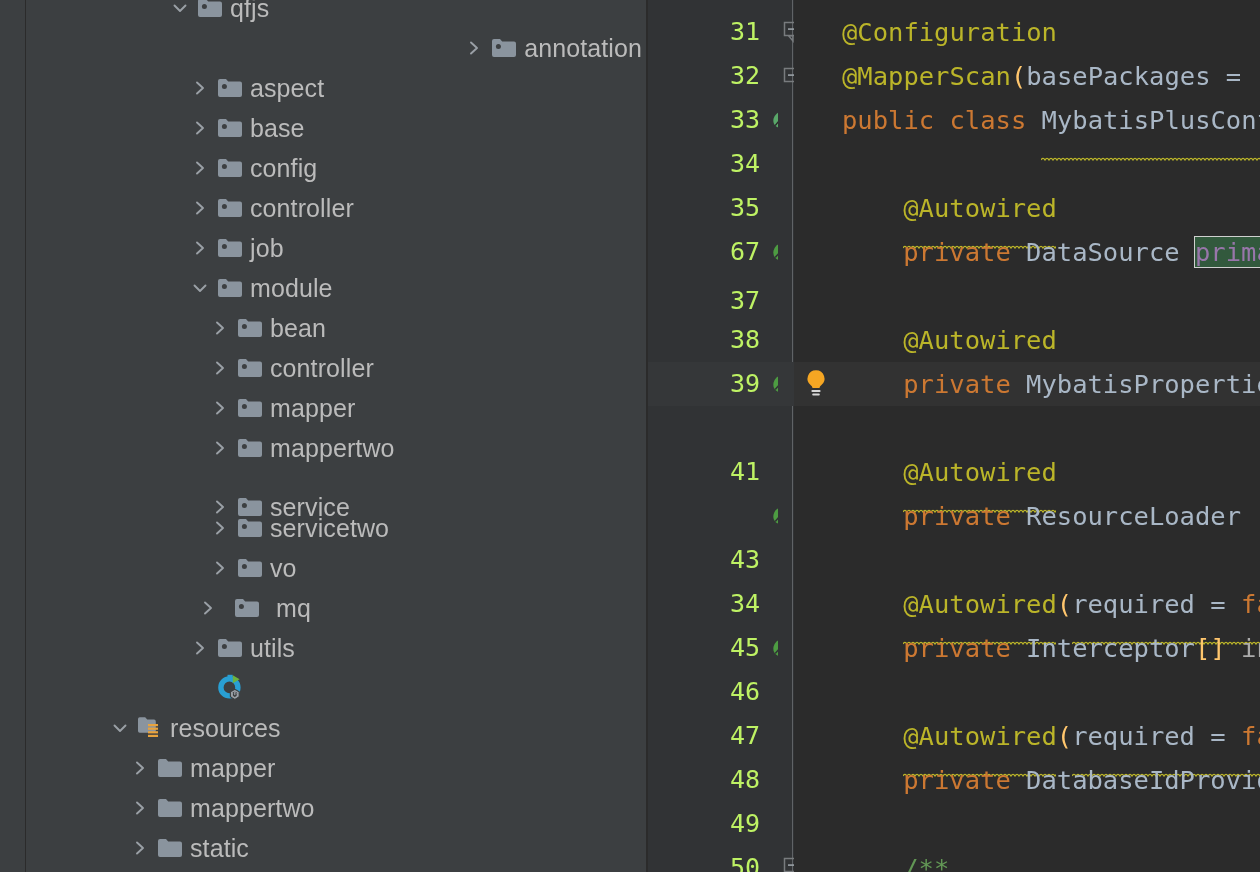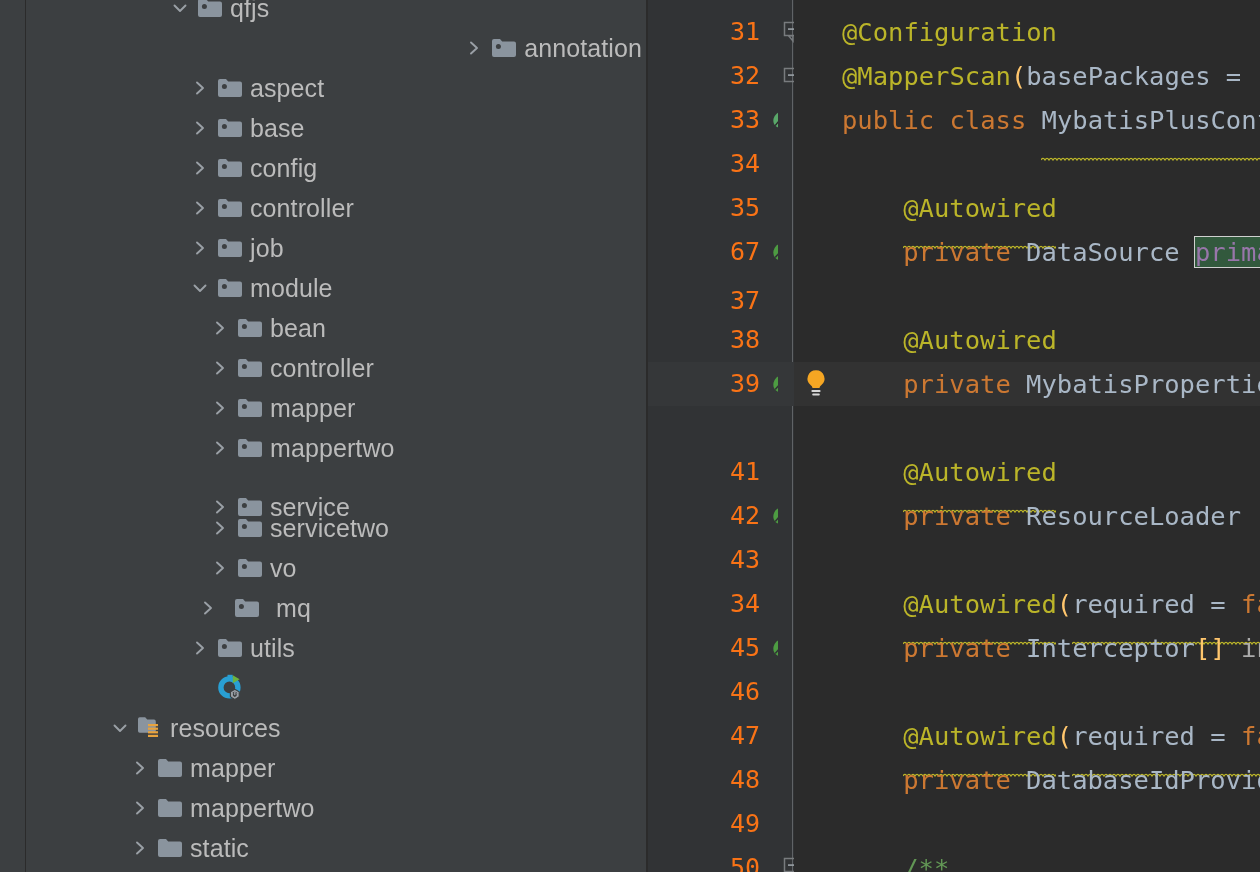--- a/index.html
+++ b/index.html
@@ -89,21 +89,21 @@
     background: #2b2b2b;
   }
 
   .ln {
     position: absolute;
     left: 0; width: 112px;
     height: 44px; line-height: 44px;
     text-align: right;
     font-family: "DejaVu Sans Mono", monospace;
     font-size: 25px;
-    color: #f97316;
+    color: #bef264;
   }
   .row-gutter-icon {
     position: absolute;
     left: 122px; top: 10px;
     width: 26px; height: 26px;
   }
   .code-text {
     position: absolute;
     left: 205px; top: 0;
     height: 44px; line-height: 44px;
@@ -473,21 +473,20 @@
         <div class="ln" style="top: 262px; margin-top: 17px;">37</div>
         <div class="ln" style="top: 318px;">38</div>
         <div style="position: absolute; left: 0px; right: 0px; top: 362px; height: 44px; background: rgb(53, 55, 57);"></div>
         <div class="ln" style="top: 362px;">39</div>
         <div class="row-gutter-icon" style="top: 371px;"><svg width="26" height="26" viewBox="0 0 26 26" xmlns="http://www.w3.org/2000/svg">
             <path d="M20 2.4 C20 2.4 6 1.6 3.6 11.4 C2.2 17.2 6.4 21.4 11.4 21.4 C17 21.4 21.2 16.4 20 2.4 Z" fill="#4d9c42"></path>
             <path d="M19.3 3.2 C14.4 8.2 8.8 14.2 5.2 18.6" stroke="#313335" stroke-width="1.6" fill="none"></path>
             <path d="M11.2 16.2 H20.2 V13.2 L25.2 17.8 L20.2 22.4 V19.4 H11.2 Z" fill="#b9bcc0" stroke="#313335" stroke-width="1.1" stroke-linejoin="round"></path>
           </svg></div>
         <div class="ln" style="top: 450px;">41</div>
-        <div class="ln" style="top: 494px;">42</div>
         <div class="row-gutter-icon" style="top: 503px;"><svg width="26" height="26" viewBox="0 0 26 26" xmlns="http://www.w3.org/2000/svg">
             <path d="M20 2.4 C20 2.4 6 1.6 3.6 11.4 C2.2 17.2 6.4 21.4 11.4 21.4 C17 21.4 21.2 16.4 20 2.4 Z" fill="#4d9c42"></path>
             <path d="M19.3 3.2 C14.4 8.2 8.8 14.2 5.2 18.6" stroke="#313335" stroke-width="1.6" fill="none"></path>
             <path d="M11.2 16.2 H20.2 V13.2 L25.2 17.8 L20.2 22.4 V19.4 H11.2 Z" fill="#b9bcc0" stroke="#313335" stroke-width="1.1" stroke-linejoin="round"></path>
           </svg></div>
         <div class="ln" style="top: 538px;">43</div>
         <div class="ln" style="top: 582px;">34</div>
         <div class="ln" style="top: 626px;">45</div>
         <div class="row-gutter-icon" style="top: 635px;"><svg width="26" height="26" viewBox="0 0 26 26" xmlns="http://www.w3.org/2000/svg">
             <path d="M20 2.4 C20 2.4 6 1.6 3.6 11.4 C2.2 17.2 6.4 21.4 11.4 21.4 C17 21.4 21.2 16.4 20 2.4 Z" fill="#4d9c42"></path>

